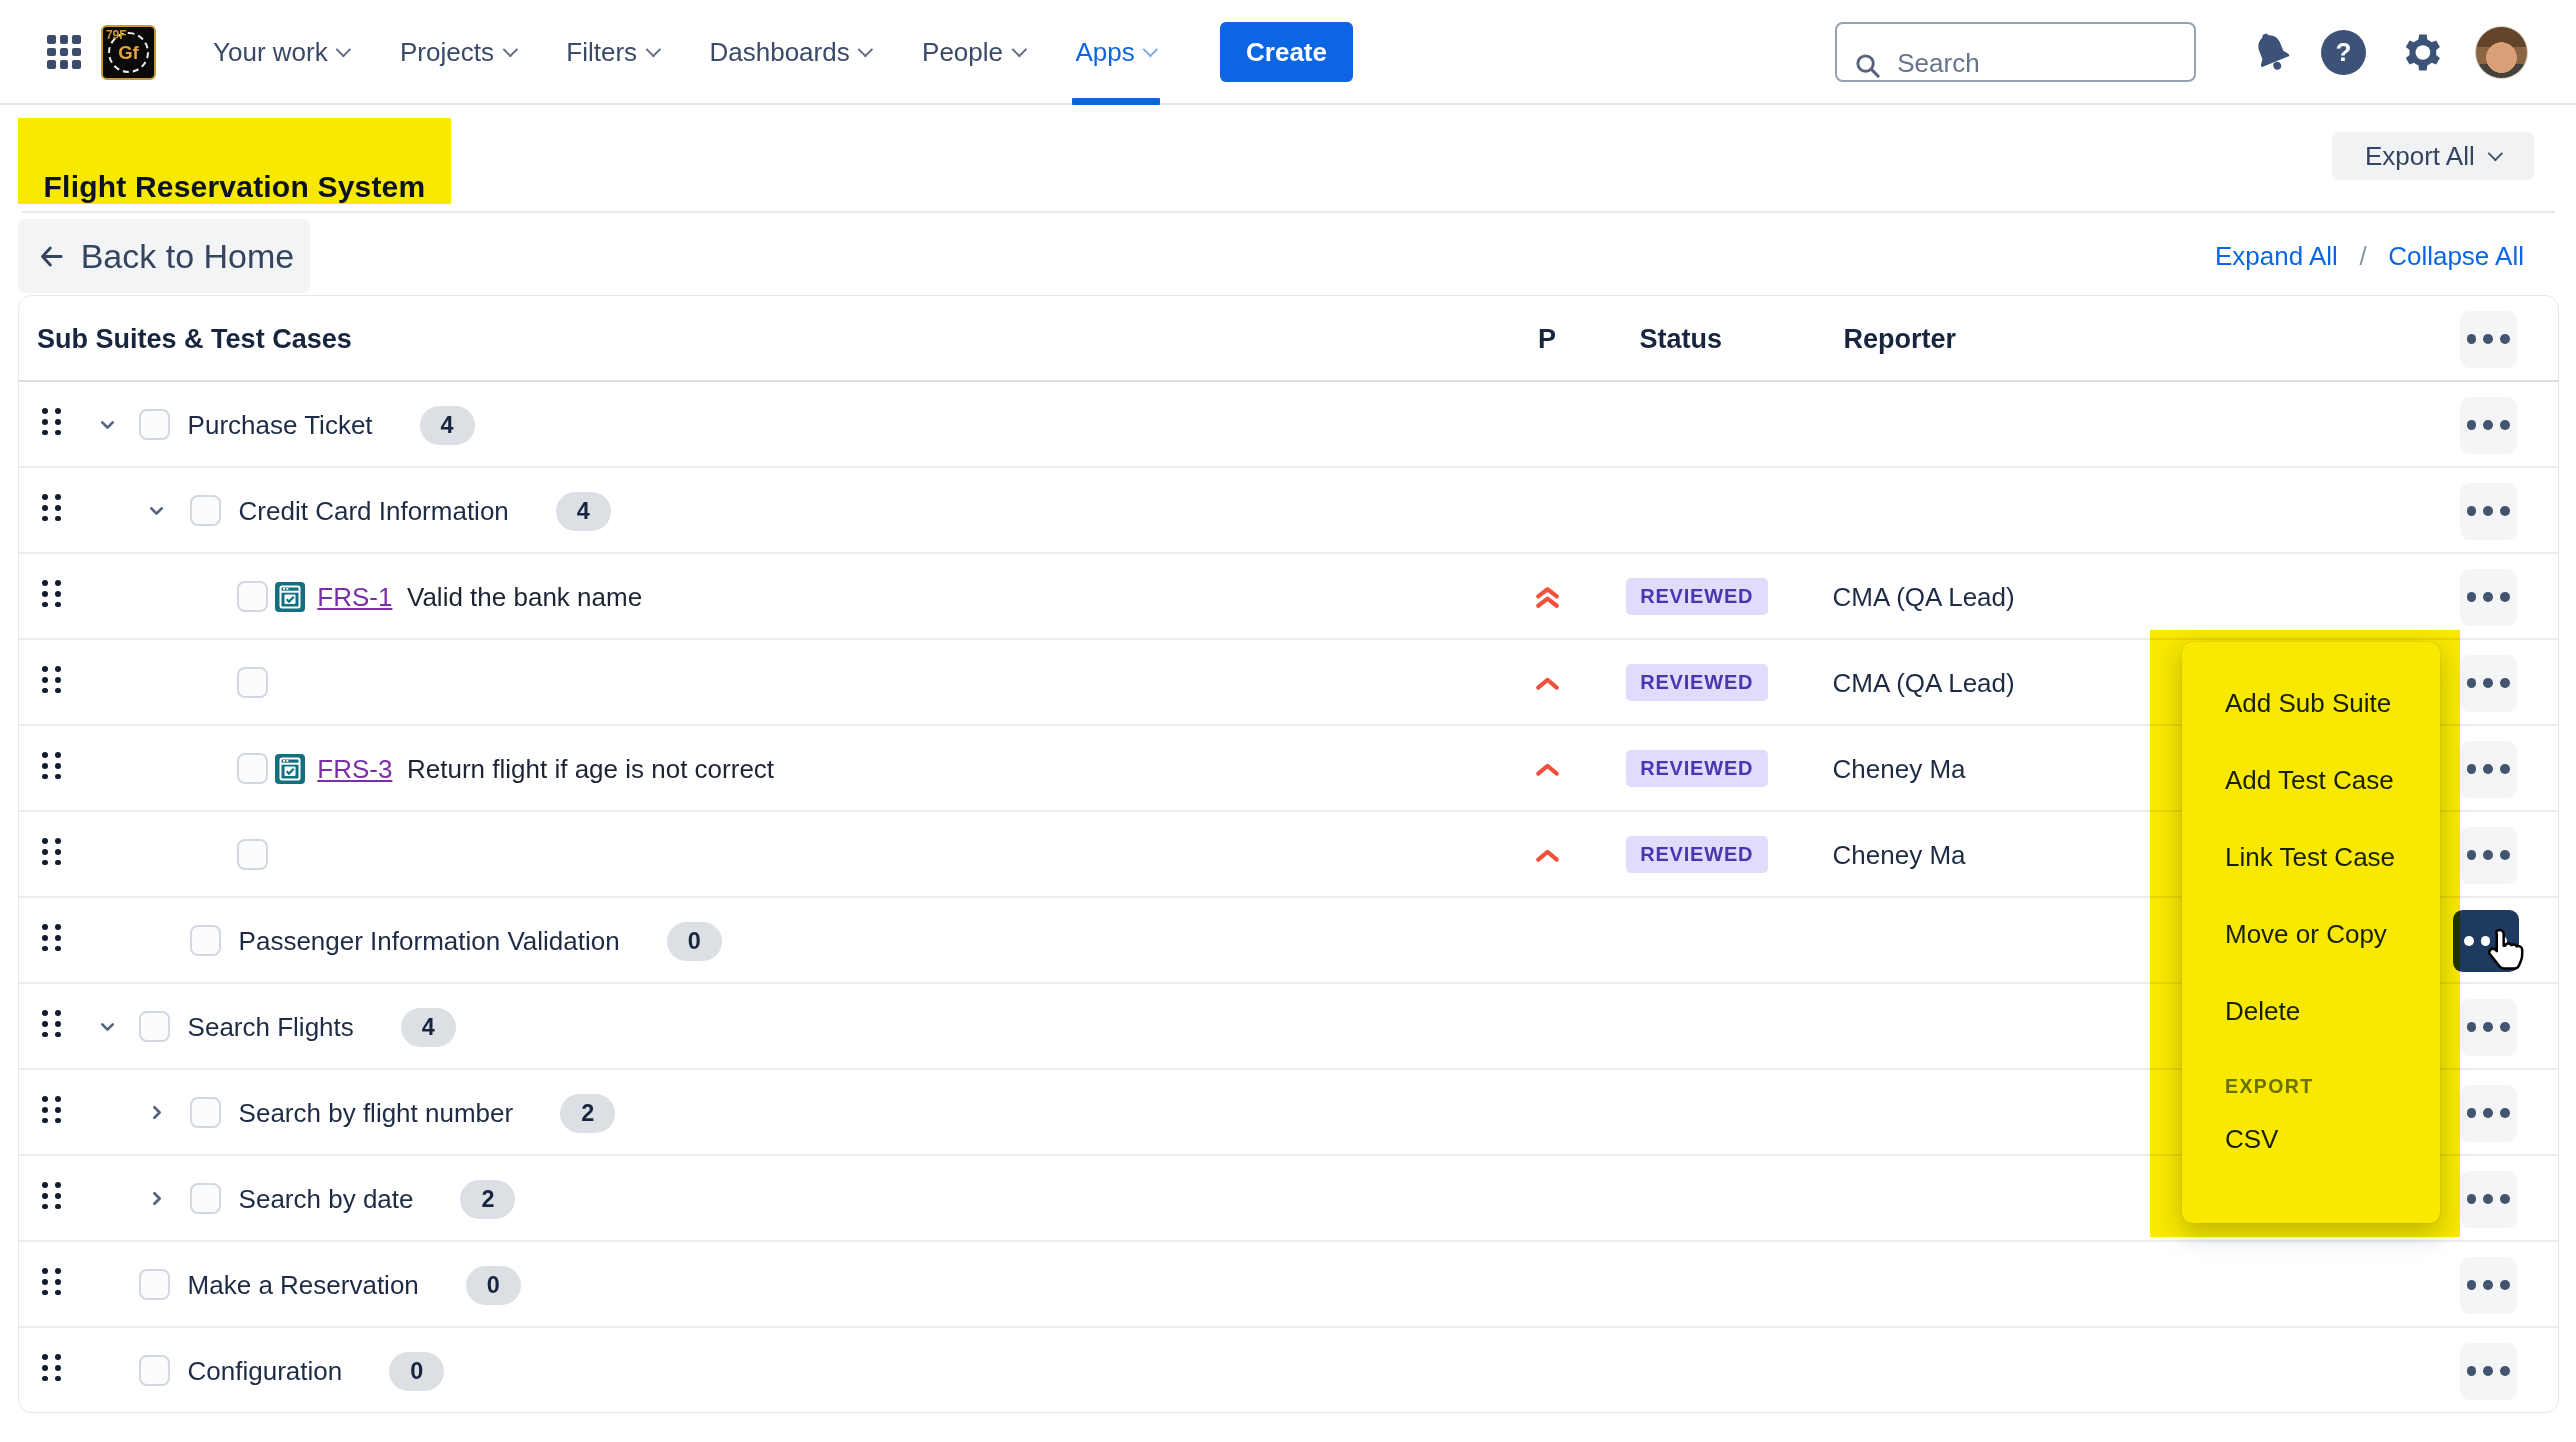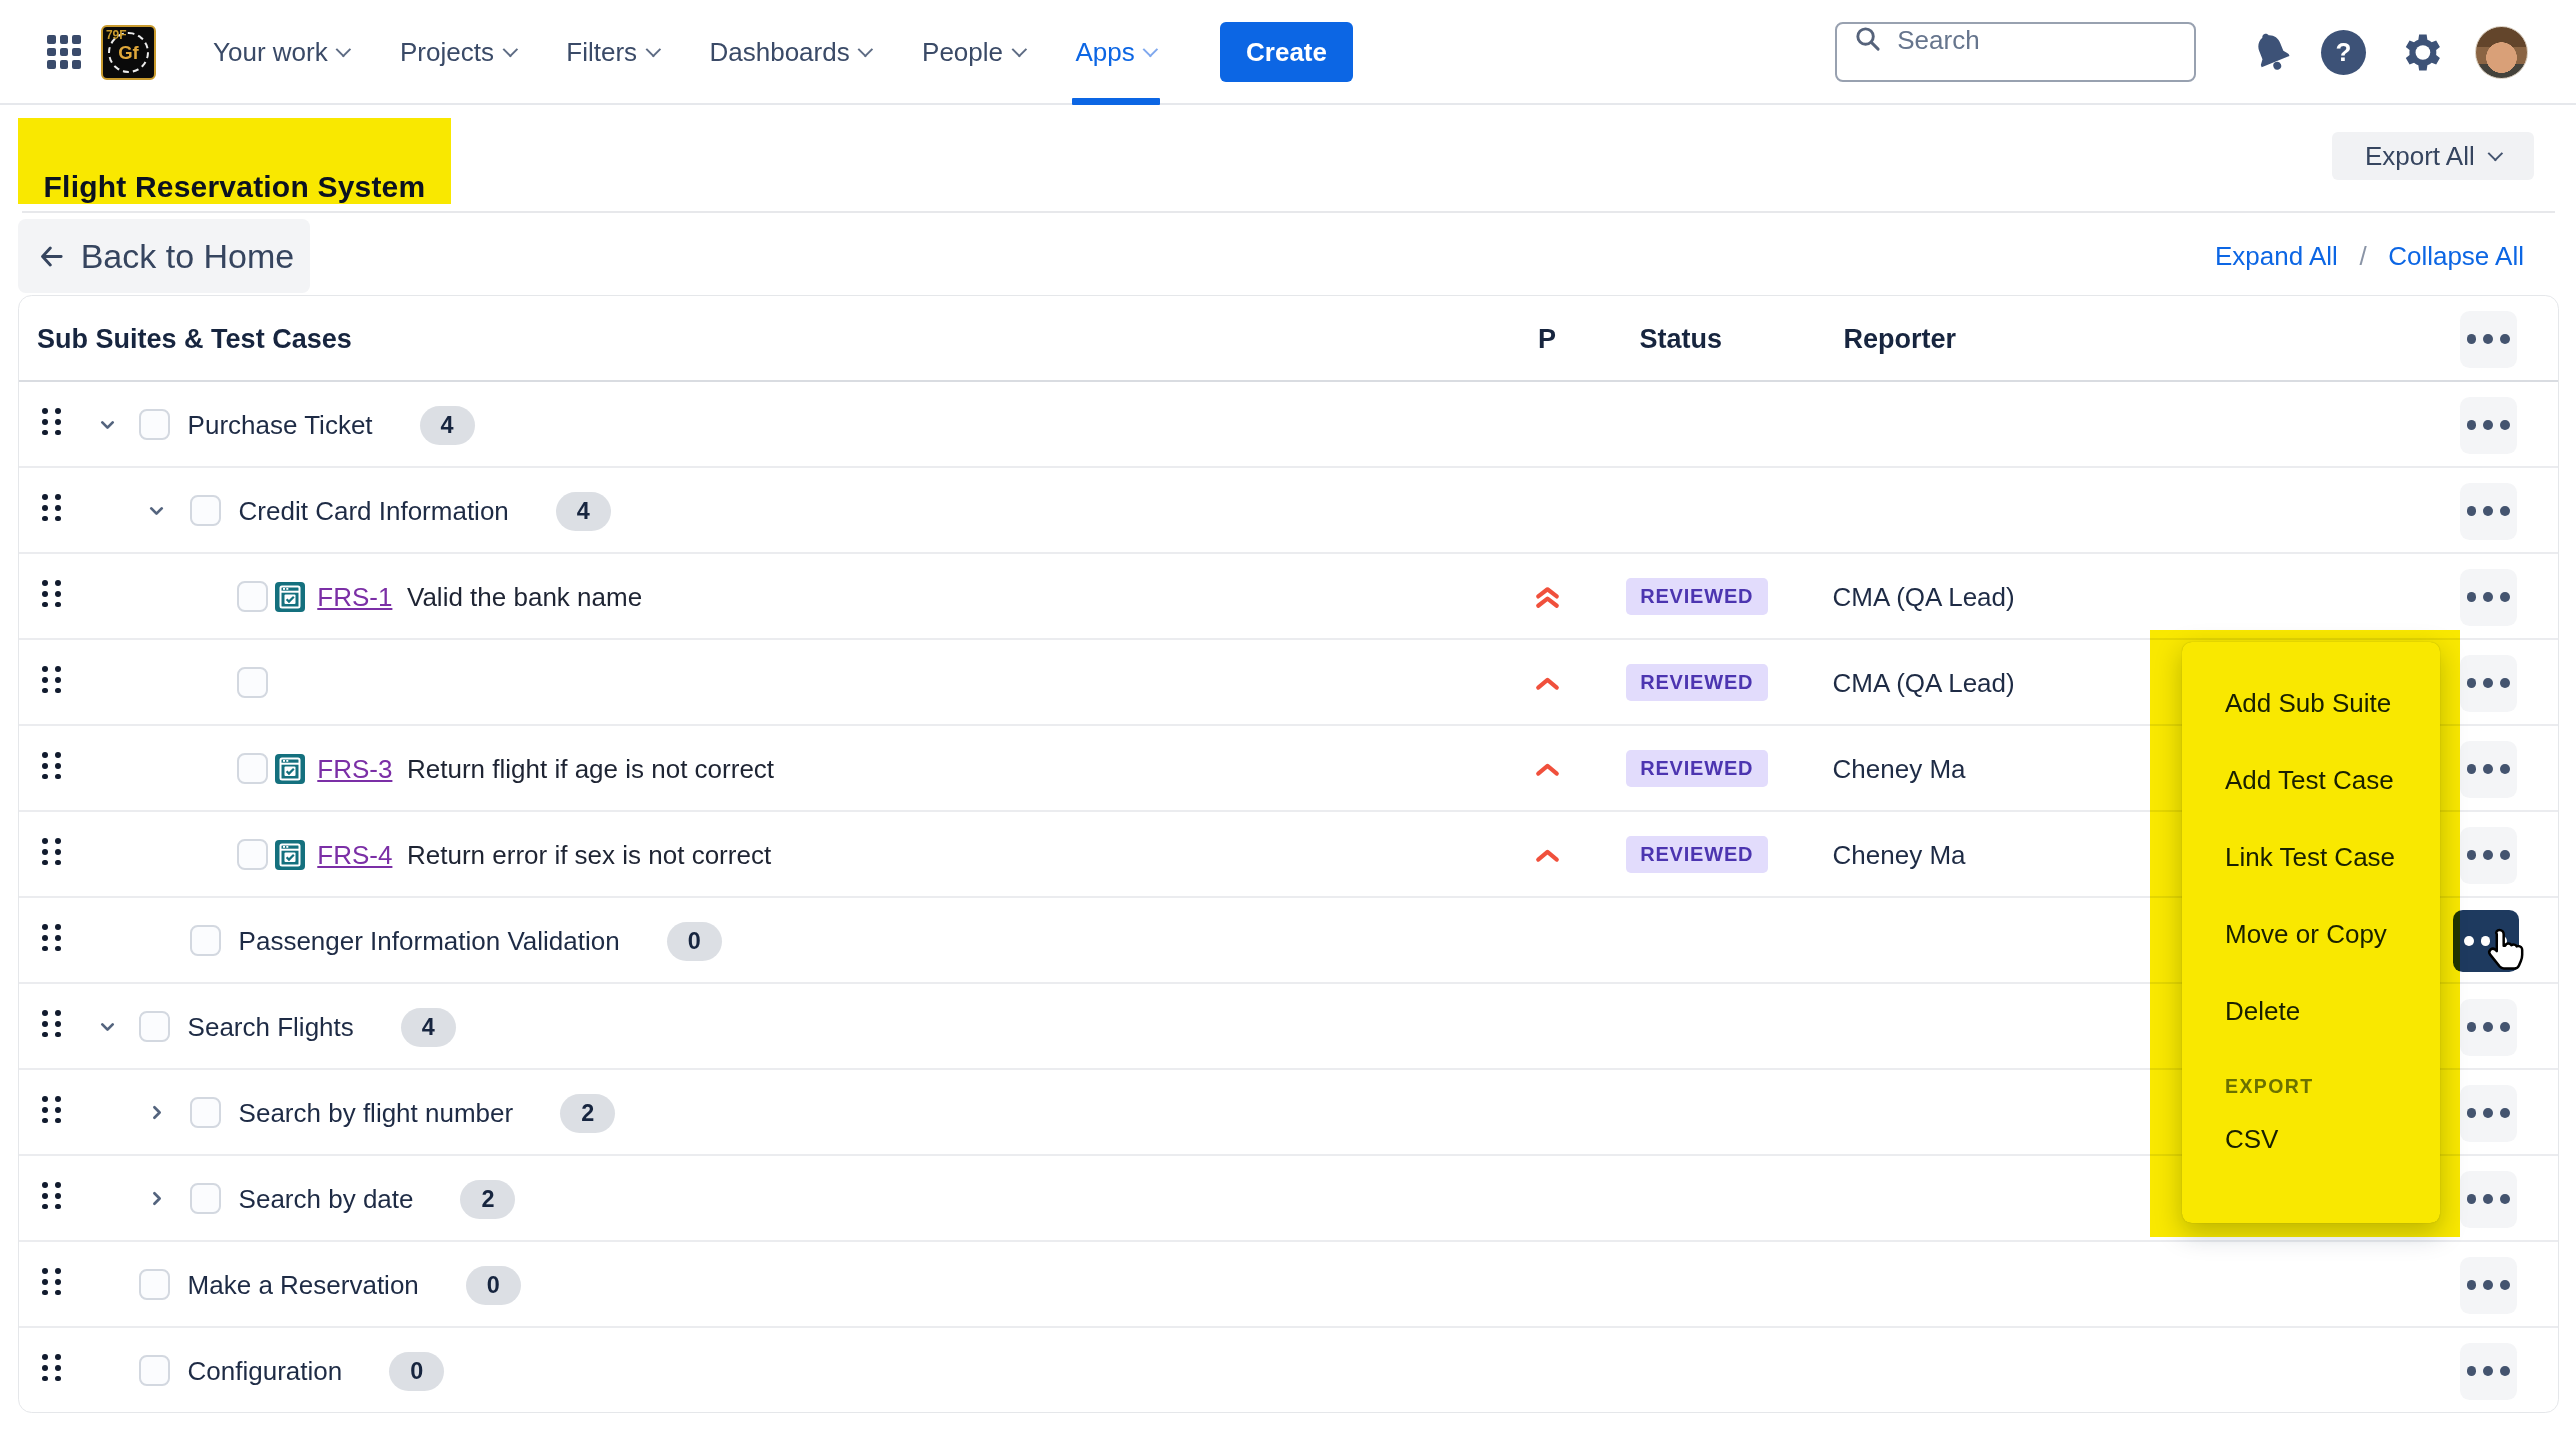--- a/index.html
+++ b/index.html
@@ -26,21 +26,21 @@
   .chev{width:10.7px;height:10.7px;border-right:2.9px solid #5E6C84;border-bottom:2.9px solid #5E6C84;
         transform:rotate(45deg);margin-top:-5.9px;}
   .nav-item.active{color:#0C66E4;}
   .nav-item.active .chev{border-color:#7FA8EE;}
   .nav-item.active::after{content:"";position:absolute;left:-3.9px;right:-3.9px;bottom:0;height:6.8px;
         background:#0C66E4;border-radius:1px;}
   .create-btn{position:absolute;left:1220px;top:22.4px;width:133px;height:60px;background:#0C66E4;
         color:#fff;font-size:26px;font-weight:600;border:none;border-radius:5.9px;cursor:pointer;
         font-family:inherit;}
   .search{position:absolute;left:1835px;top:22.4px;width:361px;height:60px;border:2px solid #98A1B0;
-        border-radius:7.8px;display:flex;align-items:flex-start;background:#fff;}
+        border-radius:7.8px;display:flex;align-items:flex-end;background:#fff;}
   .search svg{margin-left:15.6px;flex:none;}
   .search input{border:none;outline:none;font-size:26px;color:#45546E;width:263px;margin-left:13.7px;
         font-family:inherit;background:transparent;}
   .search input::placeholder{color:#66758D;}
   .icon-btn{position:absolute;top:29px;background:none;border:none;cursor:pointer;padding:0;}
   .help-circle{position:absolute;left:2321px;top:30px;width:45px;height:45px;border-radius:50%;
         background:#3D5277;color:#fff;display:flex;align-items:center;justify-content:center;cursor:pointer;}
   .help-circle::after{content:"?";font-size:26px;font-weight:bold;font-family:"Liberation Sans",sans-serif;}
   .avatar{position:absolute;left:2475px;top:26px;width:53px;height:53px;border-radius:50%;cursor:pointer;
         background:
@@ -395,34 +395,20 @@
     <span class="drag">
             <i></i>
             <i></i>
             <i></i>
             <i></i>
             <i></i>
             <i></i>
           </span>
 
     <span class="checkbox" style="left: 218px;"></span>
-    <span class="row-content" style="left: 256px;">
-      <svg class="case-icon" viewBox="0 0 30 30">
-        <rect width="30" height="30" rx="4" fill="#14707E"></rect>
-        <rect x="5.5" y="4.5" width="19" height="21" rx="1.5" fill="none" stroke="#fff" stroke-width="2"></rect>
-        <line x1="5.5" y1="9.7" x2="24.5" y2="9.7" stroke="#fff" stroke-width="2"></line>
-        <rect x="8" y="6" width="2" height="1.8" fill="#fff"></rect>
-              <rect x="11.3" y="6" width="2" height="1.8" fill="#fff"></rect>
-        <rect x="9.5" y="12.5" width="11" height="9.5" rx="1" fill="#fff"></rect>
-        <path d="M11.6 17.2 l2.4 2.4 4.8-4.8" stroke="#14707E" stroke-width="2.2" fill="none"></path>
-      </svg>
-      <a class="case-key">FRS-4</a>
-      <span class="case-title">Return error if sex is not correct</span>
-
-    </span>
     <span class="prio">
             <svg width="33" height="33" viewBox="0 0 32 32">
               <path d="M7 20 L16 12.5 25 20" stroke="#F0503C" stroke-width="4" fill="none" stroke-linecap="round" stroke-linejoin="round"></path>
             </svg>
           </span>
     <span class="status-badge">REVIEWED</span>
     <span class="reporter">Cheney Ma</span>
     <button class="more-btn">
             <i></i>
             <i></i>

